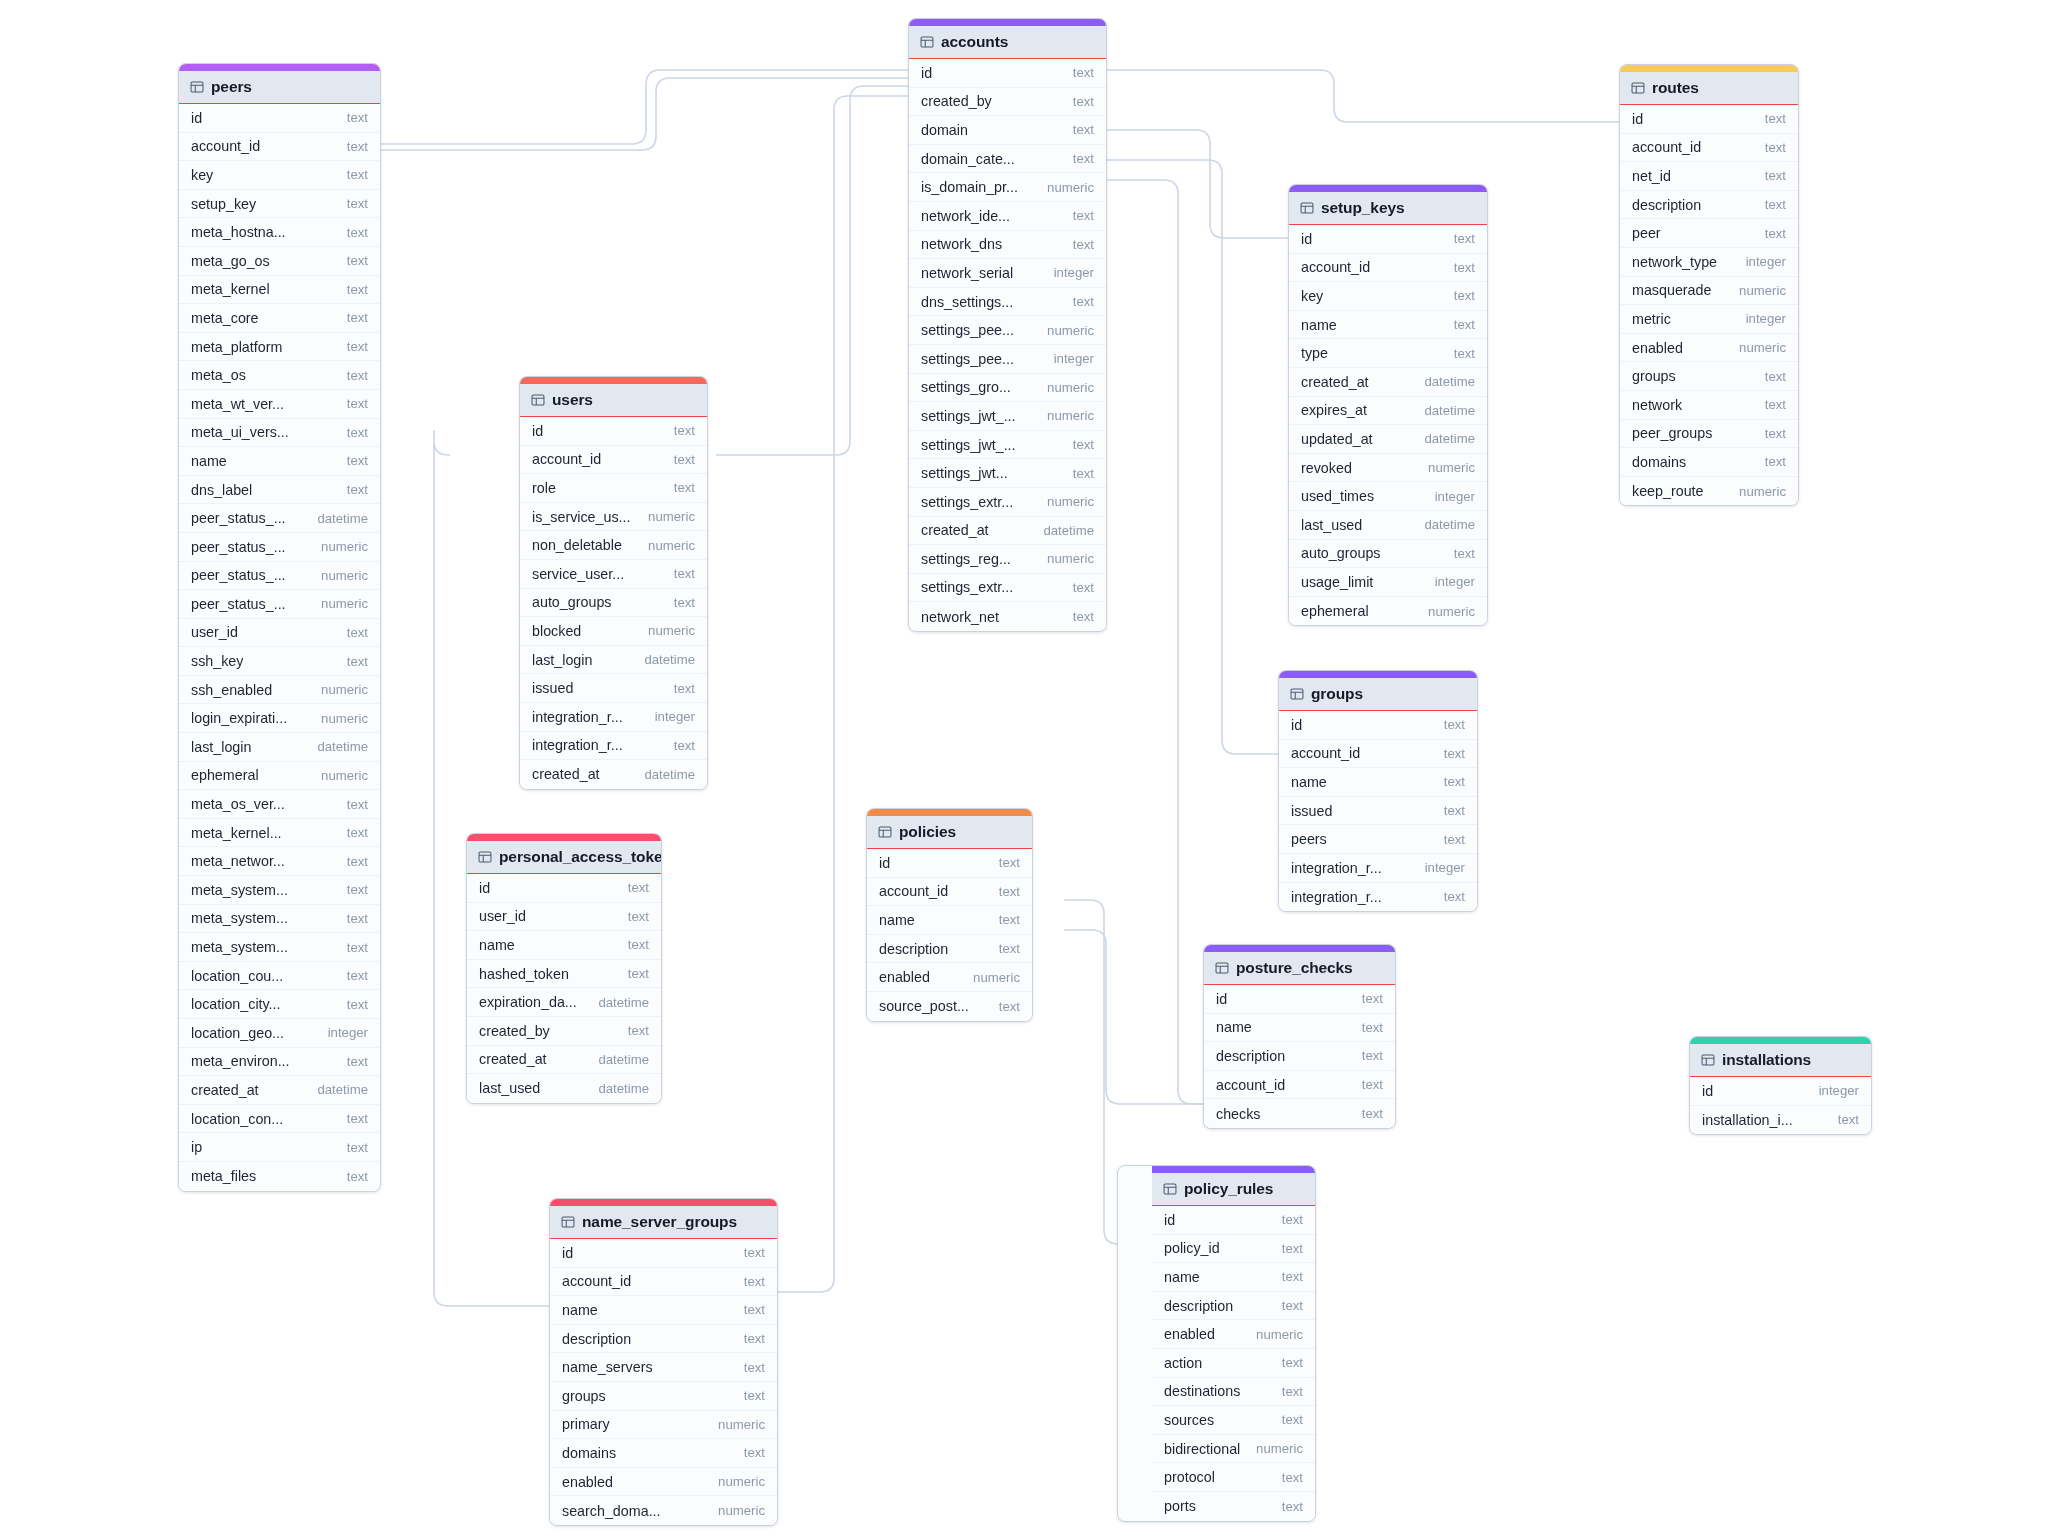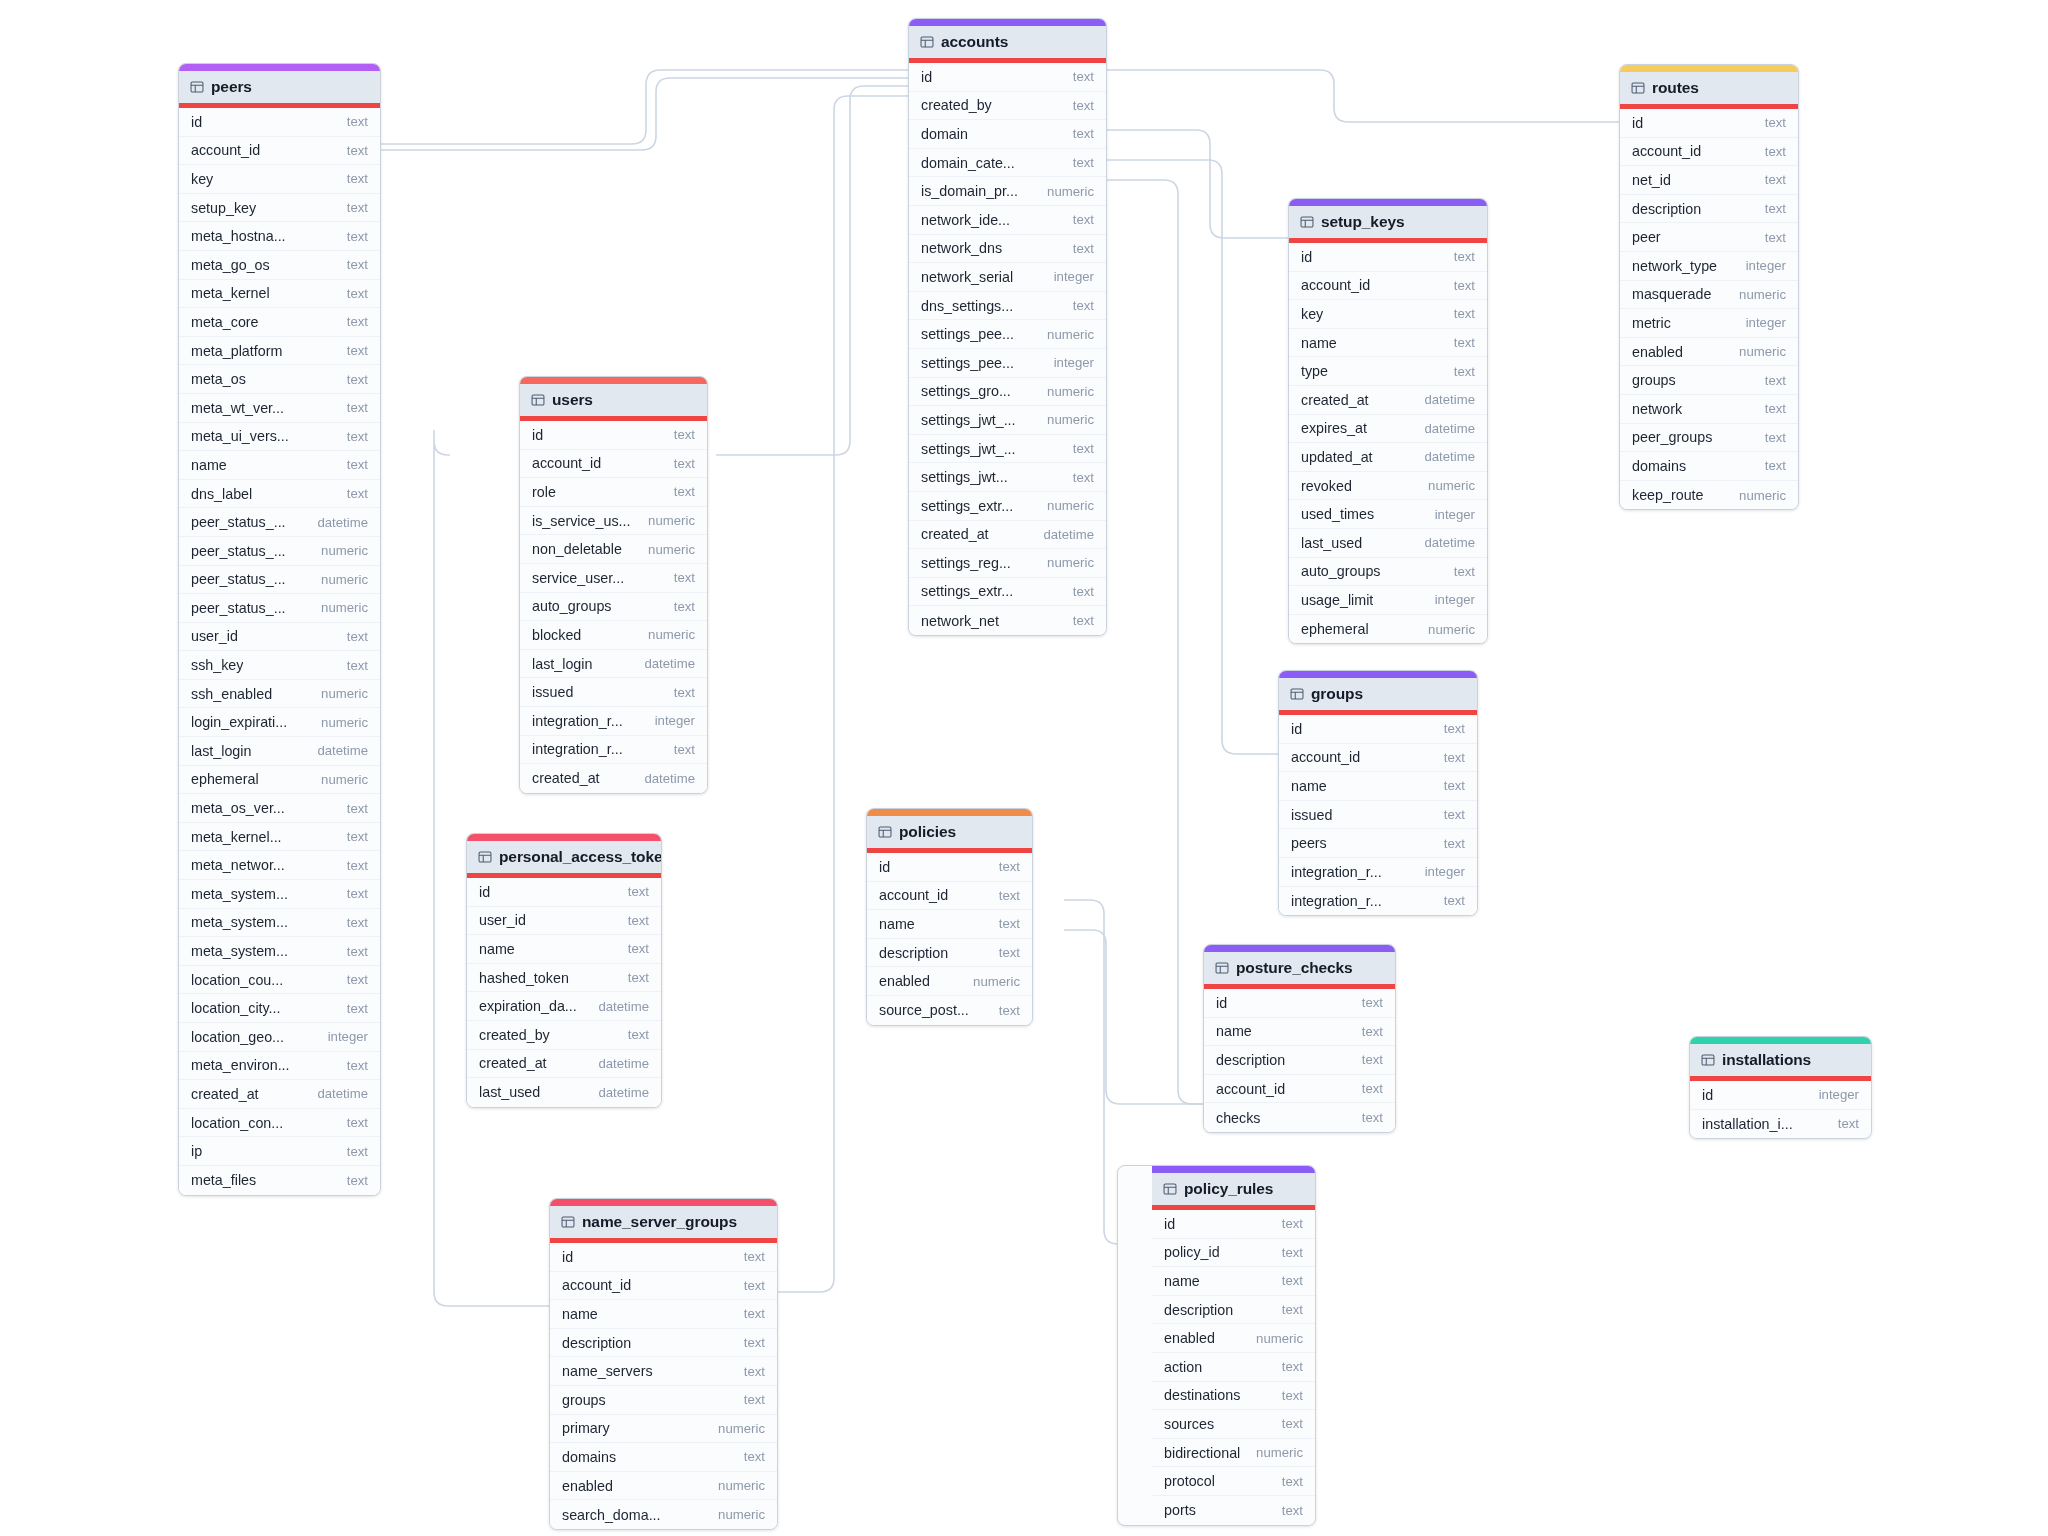--- a/index.html
+++ b/index.html
@@ -21,21 +21,21 @@
     border: 1px solid #c9d2de;
     border-radius: 8px;
     box-shadow: 0 1px 3px rgba(20,30,50,0.13);
     overflow: hidden;
   }
   .accent { height: 7px; width:100%; }
   .thead {
     display:flex; align-items:center; gap:7px;
     background:#e2e8f0;
     padding: 7px 11px 7px 11px;
-    border-bottom:5px solid #ef4444;
+    border-bottom:1px solid #ef4444;
   }
   .thead .tname {
     font-size: 15.5px; font-weight: bold; color:#151b28; letter-spacing:-0.1px;
   }
   .ticon { width:14px; height:14px; flex:0 0 14px; display:block; }
   .row {
     display:flex; align-items:center; justify-content:space-between;
     padding: 0 12px;
     height: 28.6px;
     border-bottom: 1px solid #eef1f5;
@@ -382,21 +382,21 @@
             <span class="col">settings_extr...</span>
             <span class="typ">text</span>
           </div>
           <div class="row">
             <span class="col">network_net</span>
             <span class="typ">text</span>
           </div>
         </div>
   </div>
 
-  <div class="table-card" style="left: 1288px; top: 184px; width: 200px; margin-top: 14px;">
+  <div class="table-card" style="left: 1288px; top: 184px; width: 200px;">
     <div class="accent" style="background: rgb(139, 92, 246);"></div>
     <div class="thead">
       <svg class="ticon" viewBox="0 0 16 16">
         <rect x="1.2" y="2.2" width="13.6" height="11.6" rx="1.6" fill="none" stroke="#4b5a70" stroke-width="1.2"></rect>
         <line x1="1.2" y1="6" x2="14.8" y2="6" stroke="#4b5a70" stroke-width="1.2"></line>
         <line x1="6" y1="6" x2="6" y2="13.8" stroke="#4b5a70" stroke-width="1.2"></line>
       </svg>
       <span class="tname">setup_keys</span>
     </div>
     <div class="tbody">

